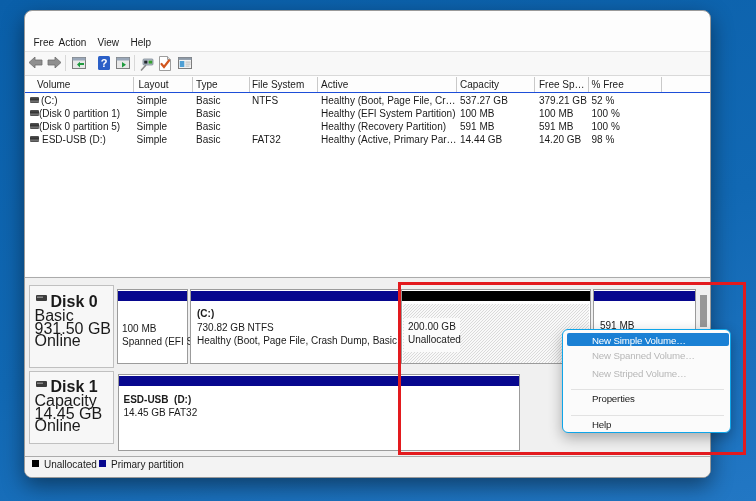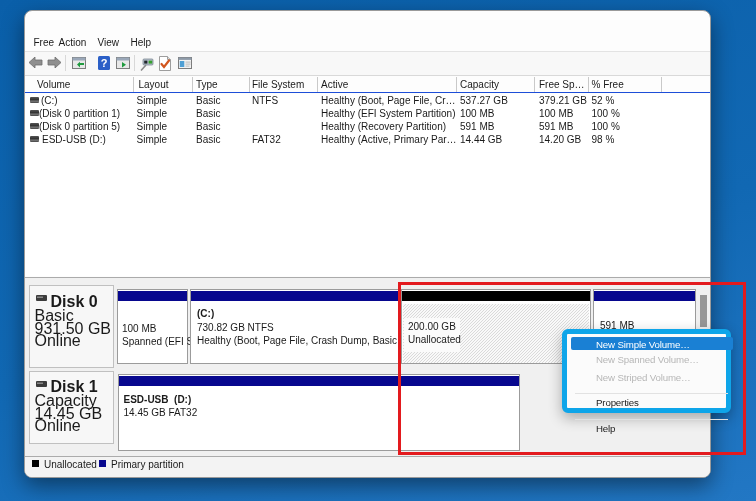--- a/index.html
+++ b/index.html
@@ -39,22 +39,22 @@
   .diskband { position:absolute; left:4px; width:85px; background:#f7f7f7; border:1px solid #c0c0c0; }
   .dlabel { position:absolute; font-size:16px; color:#1a1a1a; }
   .pbox { position:absolute; background:#fff; border:1px solid #9b9b9b; }
   .pstrip { position:absolute; left:0; top:0; width:100%; height:10px; background:#07078e; }
   .ptext { position:absolute; font-size:10px; color:#1a1a1a; white-space:pre; }
   
   #legend { position:absolute; left:0; top:445px; width:100%; height:23px; background:#f3f3f3; border-top:1px solid #ababab; }
   .lsq { position:absolute; top:3px; width:7px; height:7px; }
   .ltext { position:absolute; top:1.5px; font-size:10px; color:#1a1a1a; }
   
-  #ctxmenu { position:absolute; left:562px; top:329px; width:169px; height:84px; background:#fbfbfb;
-    border:5px solid #0ea5e9; border-radius:6px; box-shadow:0 5px 14px rgba(0,0,0,.3); z-index:30;text-align:right; }
+  #ctxmenu { position:absolute; left:562px; top:329px; width:169px; height:104px; background:#fbfbfb;
+    border:1px solid #0ea5e9; border-radius:6px; box-shadow:0 5px 14px rgba(0,0,0,.3); z-index:30;text-align:right; }
   .mi { position:absolute; left:29px; font-size:9.7px; letter-spacing:-0.15px; white-space:pre; }
   #redrect { position:absolute; left:398px; top:282px; width:348px; height:173px; border:3px solid #e31a1e; z-index:40; }
 </style>
 </head>
 <body>
 <div id="win">
 
 
   <div id="menubar">
     <div class="menuitem" style="left:8.5px">Free</div>

